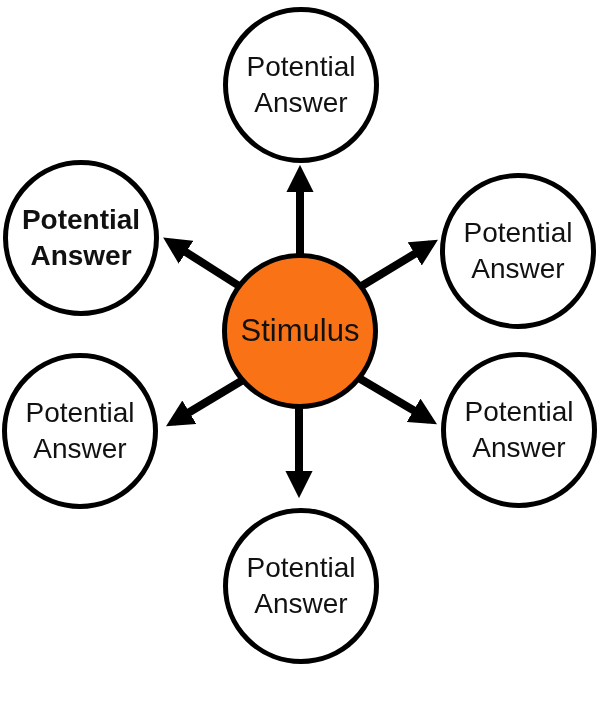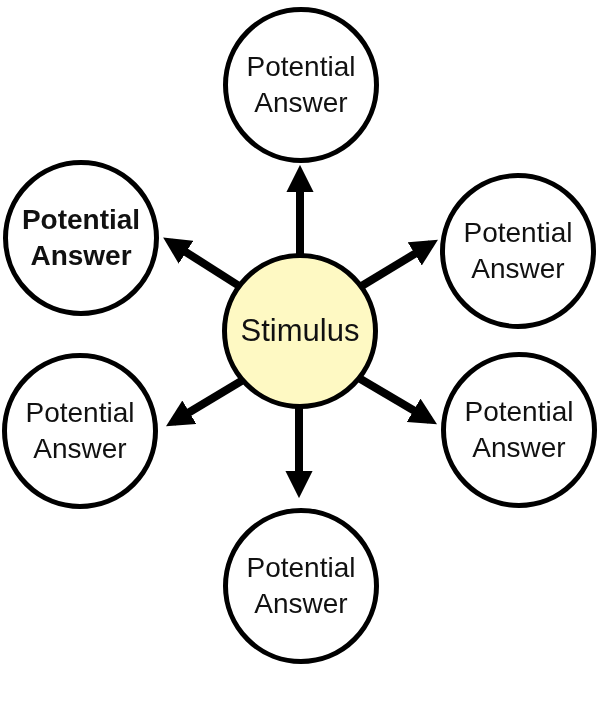--- a/index.html
+++ b/index.html
@@ -46,21 +46,21 @@
   }
   #node-top          { left: 223px; top: 7px;   }
   #node-top-left     { left: 3px;   top: 160px; }
   #node-top-right    { left: 440px; top: 173px; }
   #node-bottom-left  { left: 2px;   top: 353px; }
   #node-bottom-right { left: 441px; top: 352px; }
   #node-bottom       { left: 223px; top: 508px; }
   #node-center {
     left: 222px;
     top: 253px;
-    background: #fef9c3;
+    background: #f97316;
   }
   #node-center .line {
     font-size: 31px;
   }
   #title-wrap {
     position: absolute;
     left: 0;
     right: 0;
     top: 672px;
     text-align: center;

